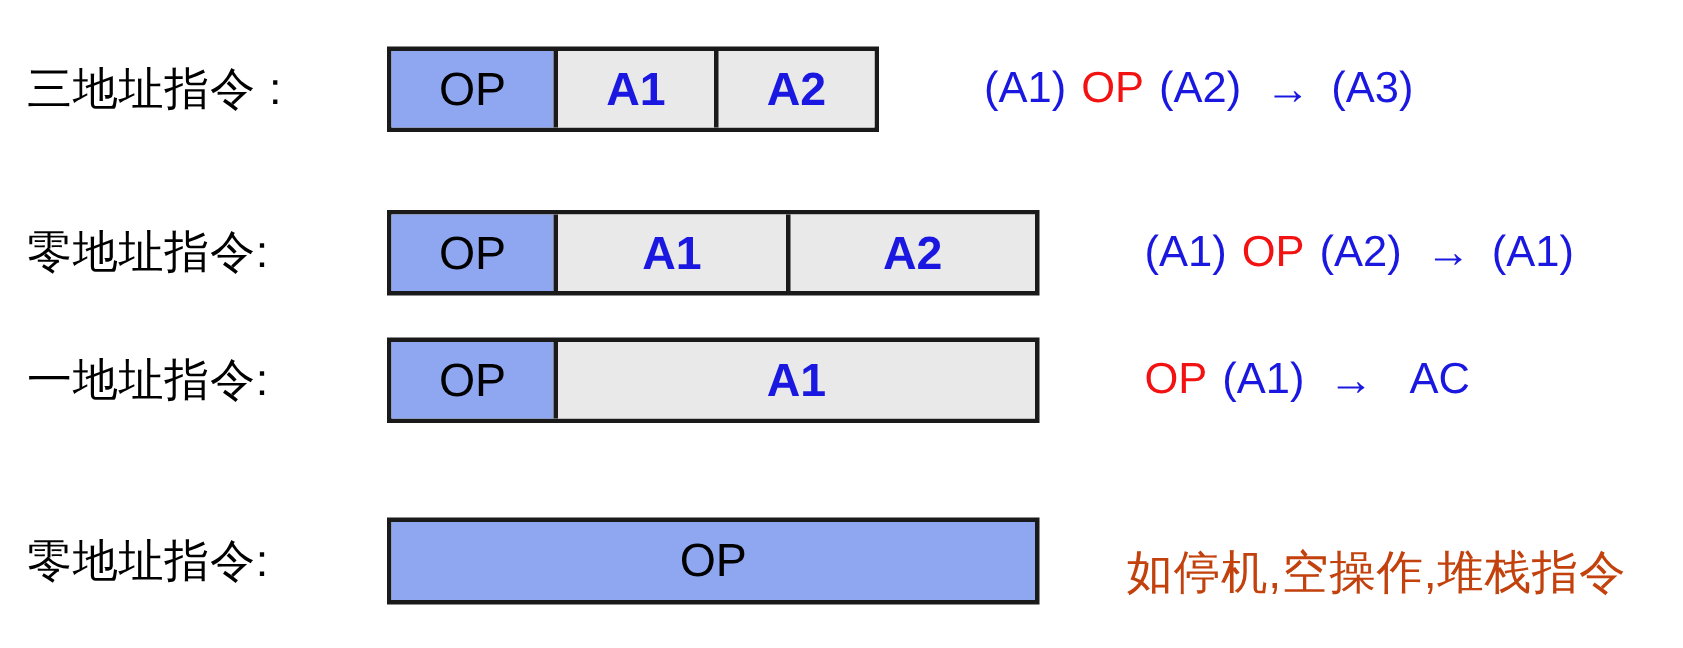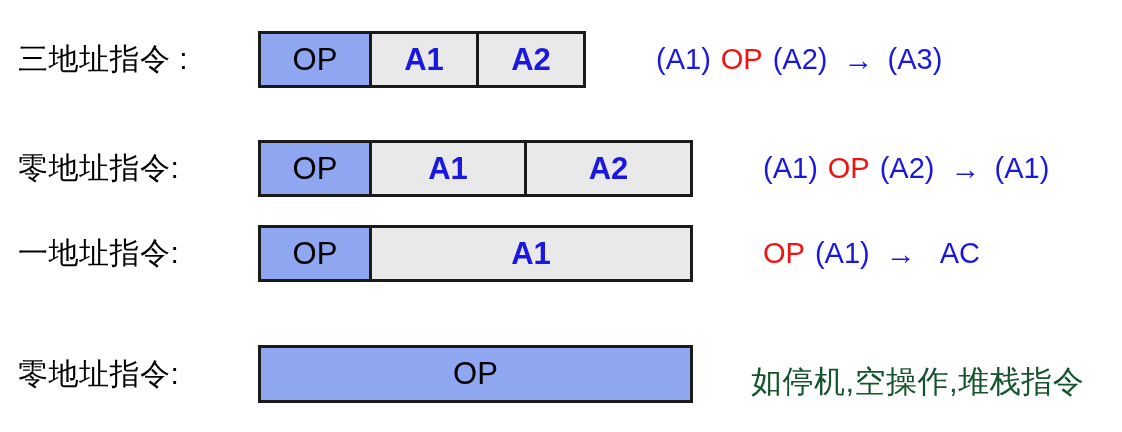--- a/index.html
+++ b/index.html
@@ -52,21 +52,21 @@
   .tok { margin-right: 10px; }
   .tok:last-child { margin-right: 0; }
   .t-blue { color: var(--text-blue, #1a18e0); }
   .t-red  { color: var(--text-red, #f21212); }
   .arrow  { margin: 0 14px 0 6px; font-size: 30px; }
   .gap-l  { margin-left: 10px; }
 
   .note {
     margin-left: 58px;
     font-size: 31px;
-    color: #14532d;
+    color: #c2410c;
     letter-spacing: 0.5px;
     margin-top: 16px;
   }
 
   
   .w108 { width: 108px; } .w107 { width: 107px; }
   .w155 { width: 155px; } .w166 { width: 166px; }
   .w321 { width: 321px; } .w429 { width: 429px; }
 
   .r1 { top: 31px;  height: 57px; }

